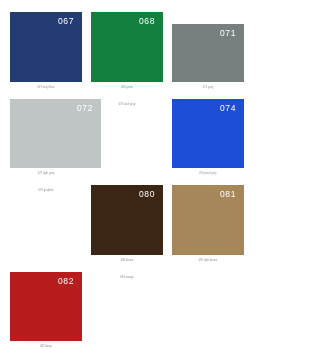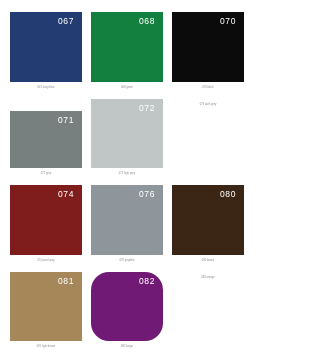--- a/index.html
+++ b/index.html
@@ -77,66 +77,57 @@
       </div>
       <div class="swatch-caption" style="color: rgb(139, 139, 139);">067 navy blue</div>
     </div>
     <div class="swatch-cell">
       <div class="swatch-chip" style="background: rgb(20, 128, 63);">
         <span class="swatch-code" style="color: rgb(255, 255, 255);">068</span>
       </div>
       <div class="swatch-caption" style="color: rgb(139, 139, 139);">068 green</div>
     </div>
     <div class="swatch-cell">
-      <div class="swatch-chip" style="background: rgb(11, 11, 11);">
-        <span class="swatch-code" style="color: rgb(255, 255, 255);">070</span>
-      </div>
-      <div class="swatch-caption" style="color: rgb(139, 139, 139);">070 black</div>
-    </div>
-    <div class="swatch-cell">
       <div class="swatch-chip" style="background: rgb(119, 128, 127); margin-top: 12px;">
         <span class="swatch-code" style="color: rgb(255, 255, 255);">071</span>
       </div>
       <div class="swatch-caption" style="color: rgb(139, 139, 139);">071 grey</div>
     </div>
     <div class="swatch-cell">
-      <div class="swatch-chip" style="background: rgb(192, 197, 198);">
+      <div class="swatch-chip" style="background: rgb(192, 197, 198); padding-left: 19px;">
         <span class="swatch-code" style="color: rgb(255, 255, 255);">072</span>
       </div>
       <div class="swatch-caption" style="color: rgb(139, 139, 139);">072 light grey</div>
     </div>
     <div class="swatch-cell">
       <div class="swatch-caption" style="color: rgb(139, 139, 139);">073 dark grey</div>
     </div>
     <div class="swatch-cell">
-      <div class="swatch-chip" style="background: #7f1d1d;">
+      <div class="swatch-chip" style="background: #1d4ed8;">
         <span class="swatch-code" style="color: rgb(255, 255, 255);">074</span>
       </div>
       <div class="swatch-caption" style="color: rgb(139, 139, 139);">074 pearl grey</div>
     </div>
     <div class="swatch-cell">
-      <div class="swatch-chip" style="background: rgb(142, 150, 155);">
-        <span class="swatch-code" style="color: rgb(255, 255, 255);">076</span>
-      </div>
       <div class="swatch-caption" style="color: rgb(139, 139, 139);">076 graphite</div>
     </div>
     <div class="swatch-cell">
       <div class="swatch-chip" style="background: rgb(59, 38, 21);">
         <span class="swatch-code" style="color: rgb(255, 255, 255);">080</span>
       </div>
       <div class="swatch-caption" style="color: rgb(139, 139, 139);">080 brown</div>
     </div>
     <div class="swatch-cell">
       <div class="swatch-chip" style="background: rgb(165, 135, 90);">
         <span class="swatch-code" style="color: rgb(255, 255, 255); padding-left: 28px;">081</span>
       </div>
       <div class="swatch-caption" style="color: rgb(139, 139, 139);">081 light brown</div>
     </div>
     <div class="swatch-cell">
-      <div class="swatch-chip" style="background: #701a75; border-radius: 18px;">
+      <div class="swatch-chip" style="background: #b91c1c;">
         <span class="swatch-code" style="color: rgb(255, 255, 255);">082</span>
       </div>
       <div class="swatch-caption" style="color: rgb(139, 139, 139);">082 beige</div>
     </div>
     <div class="swatch-cell">
       <div class="swatch-caption" style="color: rgb(139, 139, 139);">083 orange</div>
     </div>
   </div>
 
 </body></html>

